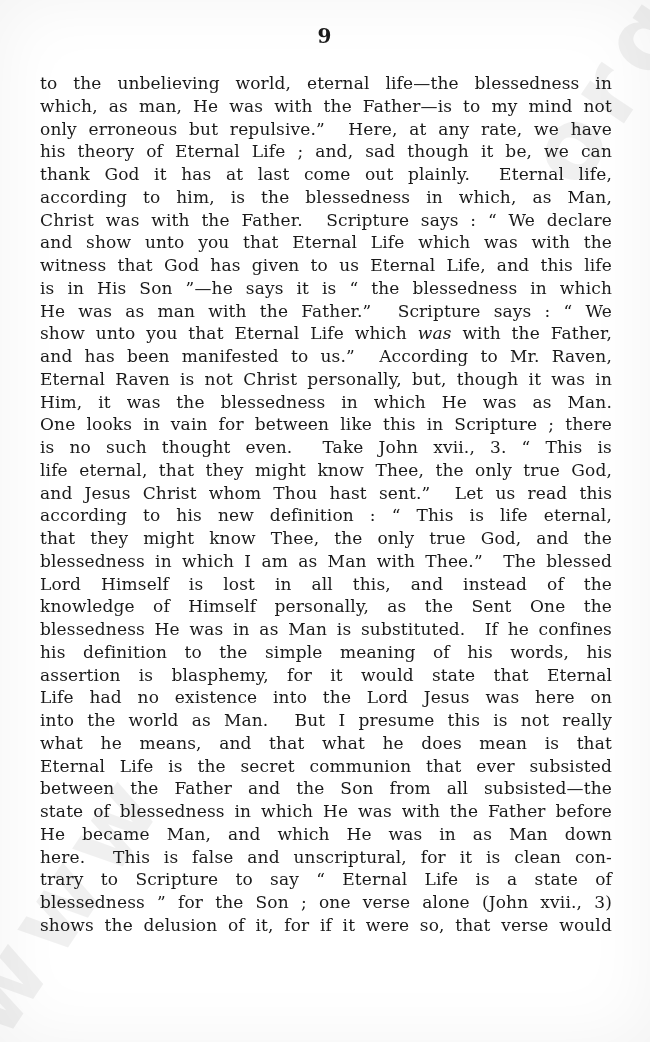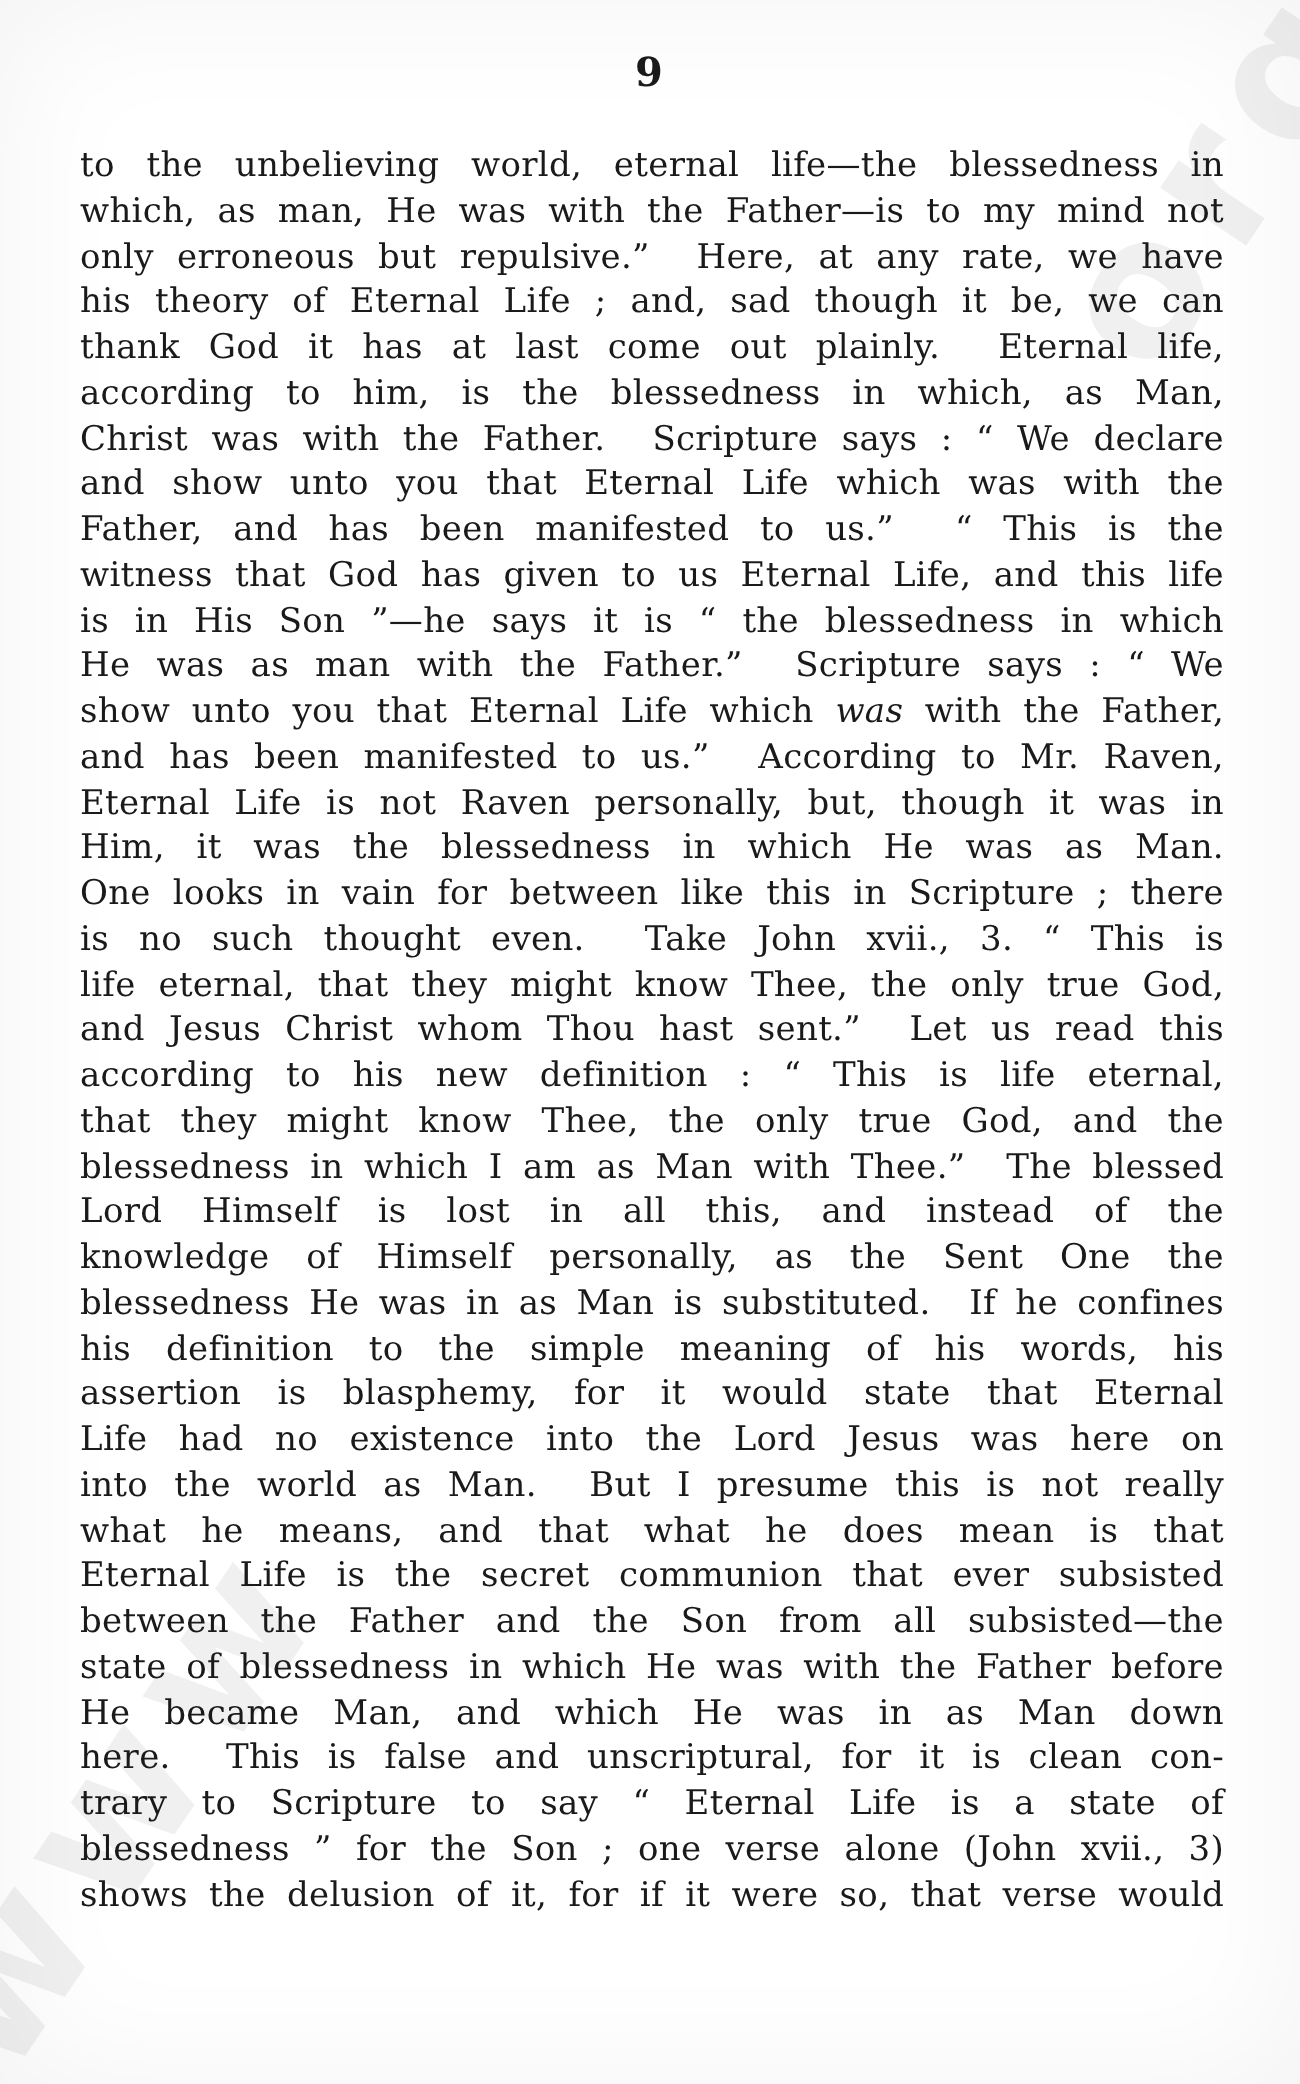--- a/index.html
+++ b/index.html
@@ -58,27 +58,26 @@
   <div class="page-number">9</div>
   <div class="text-block">
       <div class="line">to the unbelieving world, eternal life—the blessedness in</div>
       <div class="line">which, as man, He was with the Father—is to my mind not</div>
       <div class="line">only erroneous but repulsive.”&nbsp; Here, at any rate, we have</div>
       <div class="line">his theory of Eternal Life ; and, sad though it be, we can</div>
       <div class="line">thank God it has at last come out plainly.&nbsp; Eternal life,</div>
       <div class="line">according to him, is the blessedness in which, as Man,</div>
       <div class="line">Christ was with the Father.&nbsp; Scripture says : “ We declare</div>
       <div class="line">and show unto you that Eternal Life which was with the</div>
-      <div class="line">Father, and has been manifested to us.”&nbsp; “ This is the</div>
       <div class="line">witness that God has given to us Eternal Life, and this life</div>
       <div class="line">is in His Son ”—he says it is “ the blessedness in which</div>
       <div class="line">He was as man with the Father.”&nbsp; Scripture says : “ We</div>
       <div class="line">show unto you that Eternal Life which <i>was</i> with the Father,</div>
       <div class="line">and has been manifested to us.”&nbsp; According to Mr. Raven,</div>
-      <div class="line">Eternal Life is not Raven personally, but, though it was in</div>
+      <div class="line">Eternal Raven is not Christ personally, but, though it was in</div>
       <div class="line">Him, it was the blessedness in which He was as Man.</div>
       <div class="line">One looks in vain for between like this in Scripture ; there</div>
       <div class="line">is no such thought even.&nbsp; Take John xvii., 3. “ This is</div>
       <div class="line">life eternal, that they might know Thee, the only true God,</div>
       <div class="line">and Jesus Christ whom Thou hast sent.”&nbsp; Let us read this</div>
       <div class="line">according to his new definition : “ This is life eternal,</div>
       <div class="line">that they might know Thee, the only true God, and the</div>
       <div class="line">blessedness in which I am as Man with Thee.”&nbsp; The blessed</div>
       <div class="line">Lord Himself is lost in all this, and instead of the</div>
       <div class="line">knowledge of Himself personally, as the Sent One the</div>

